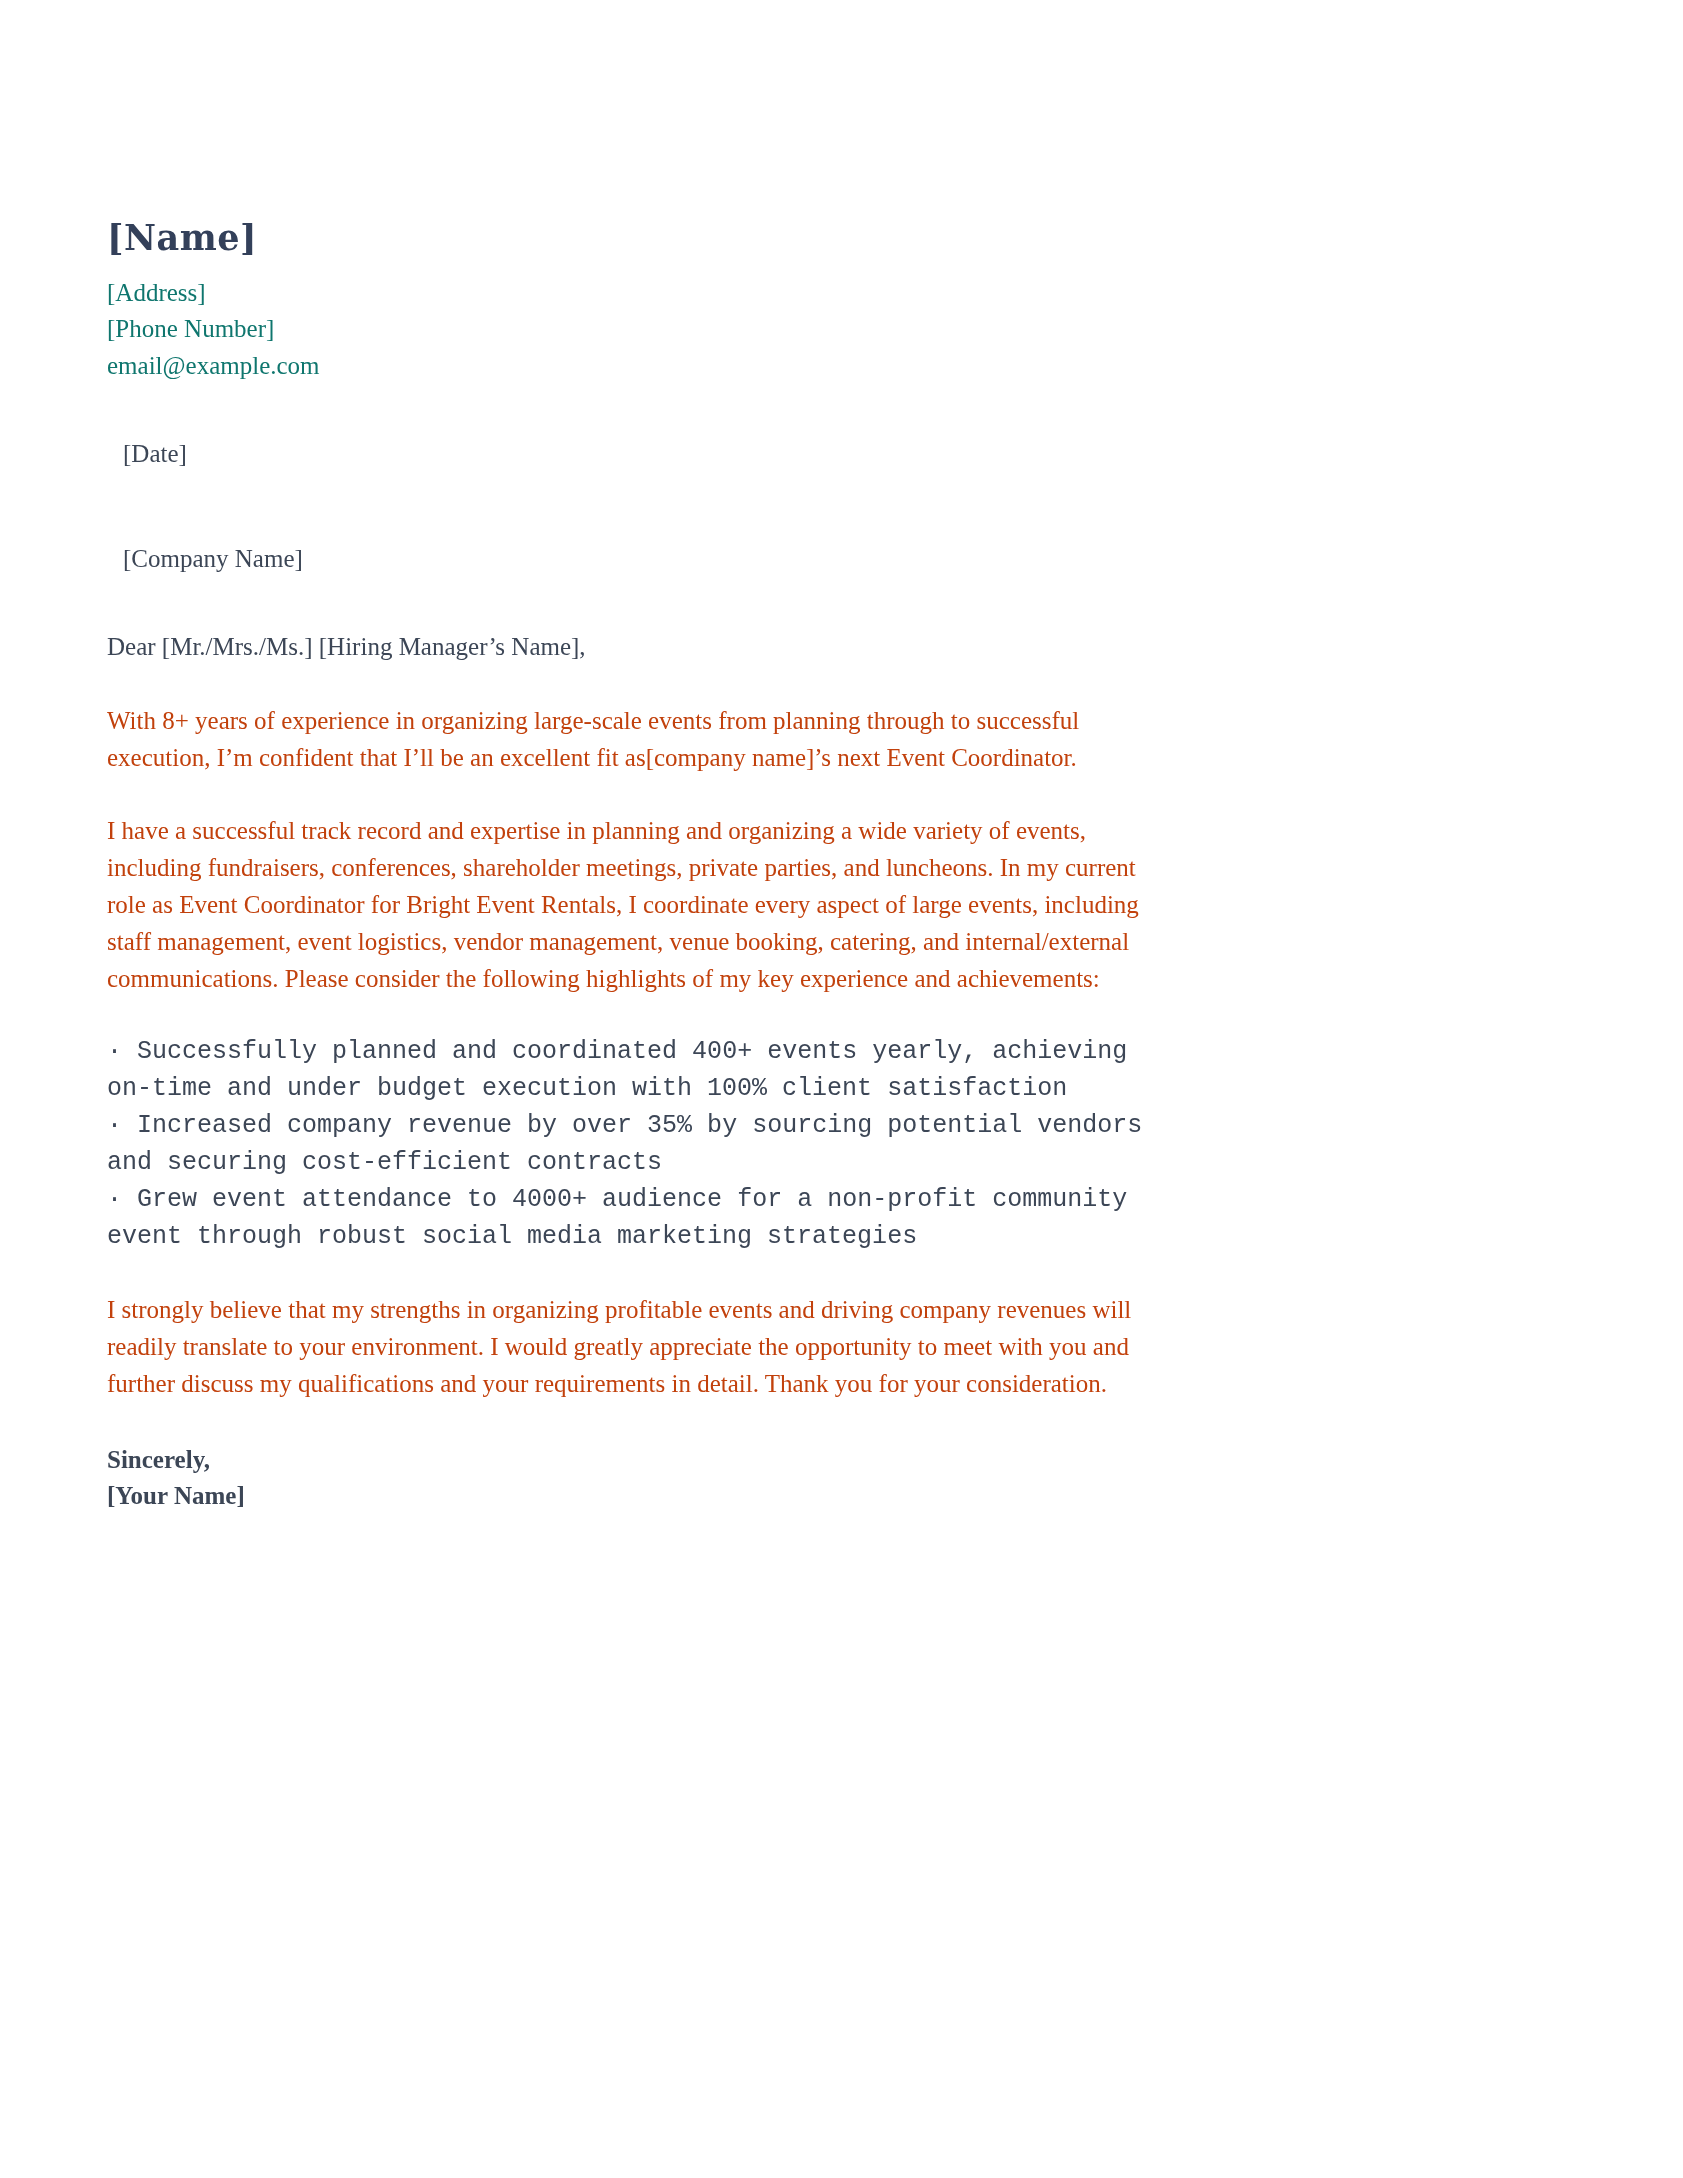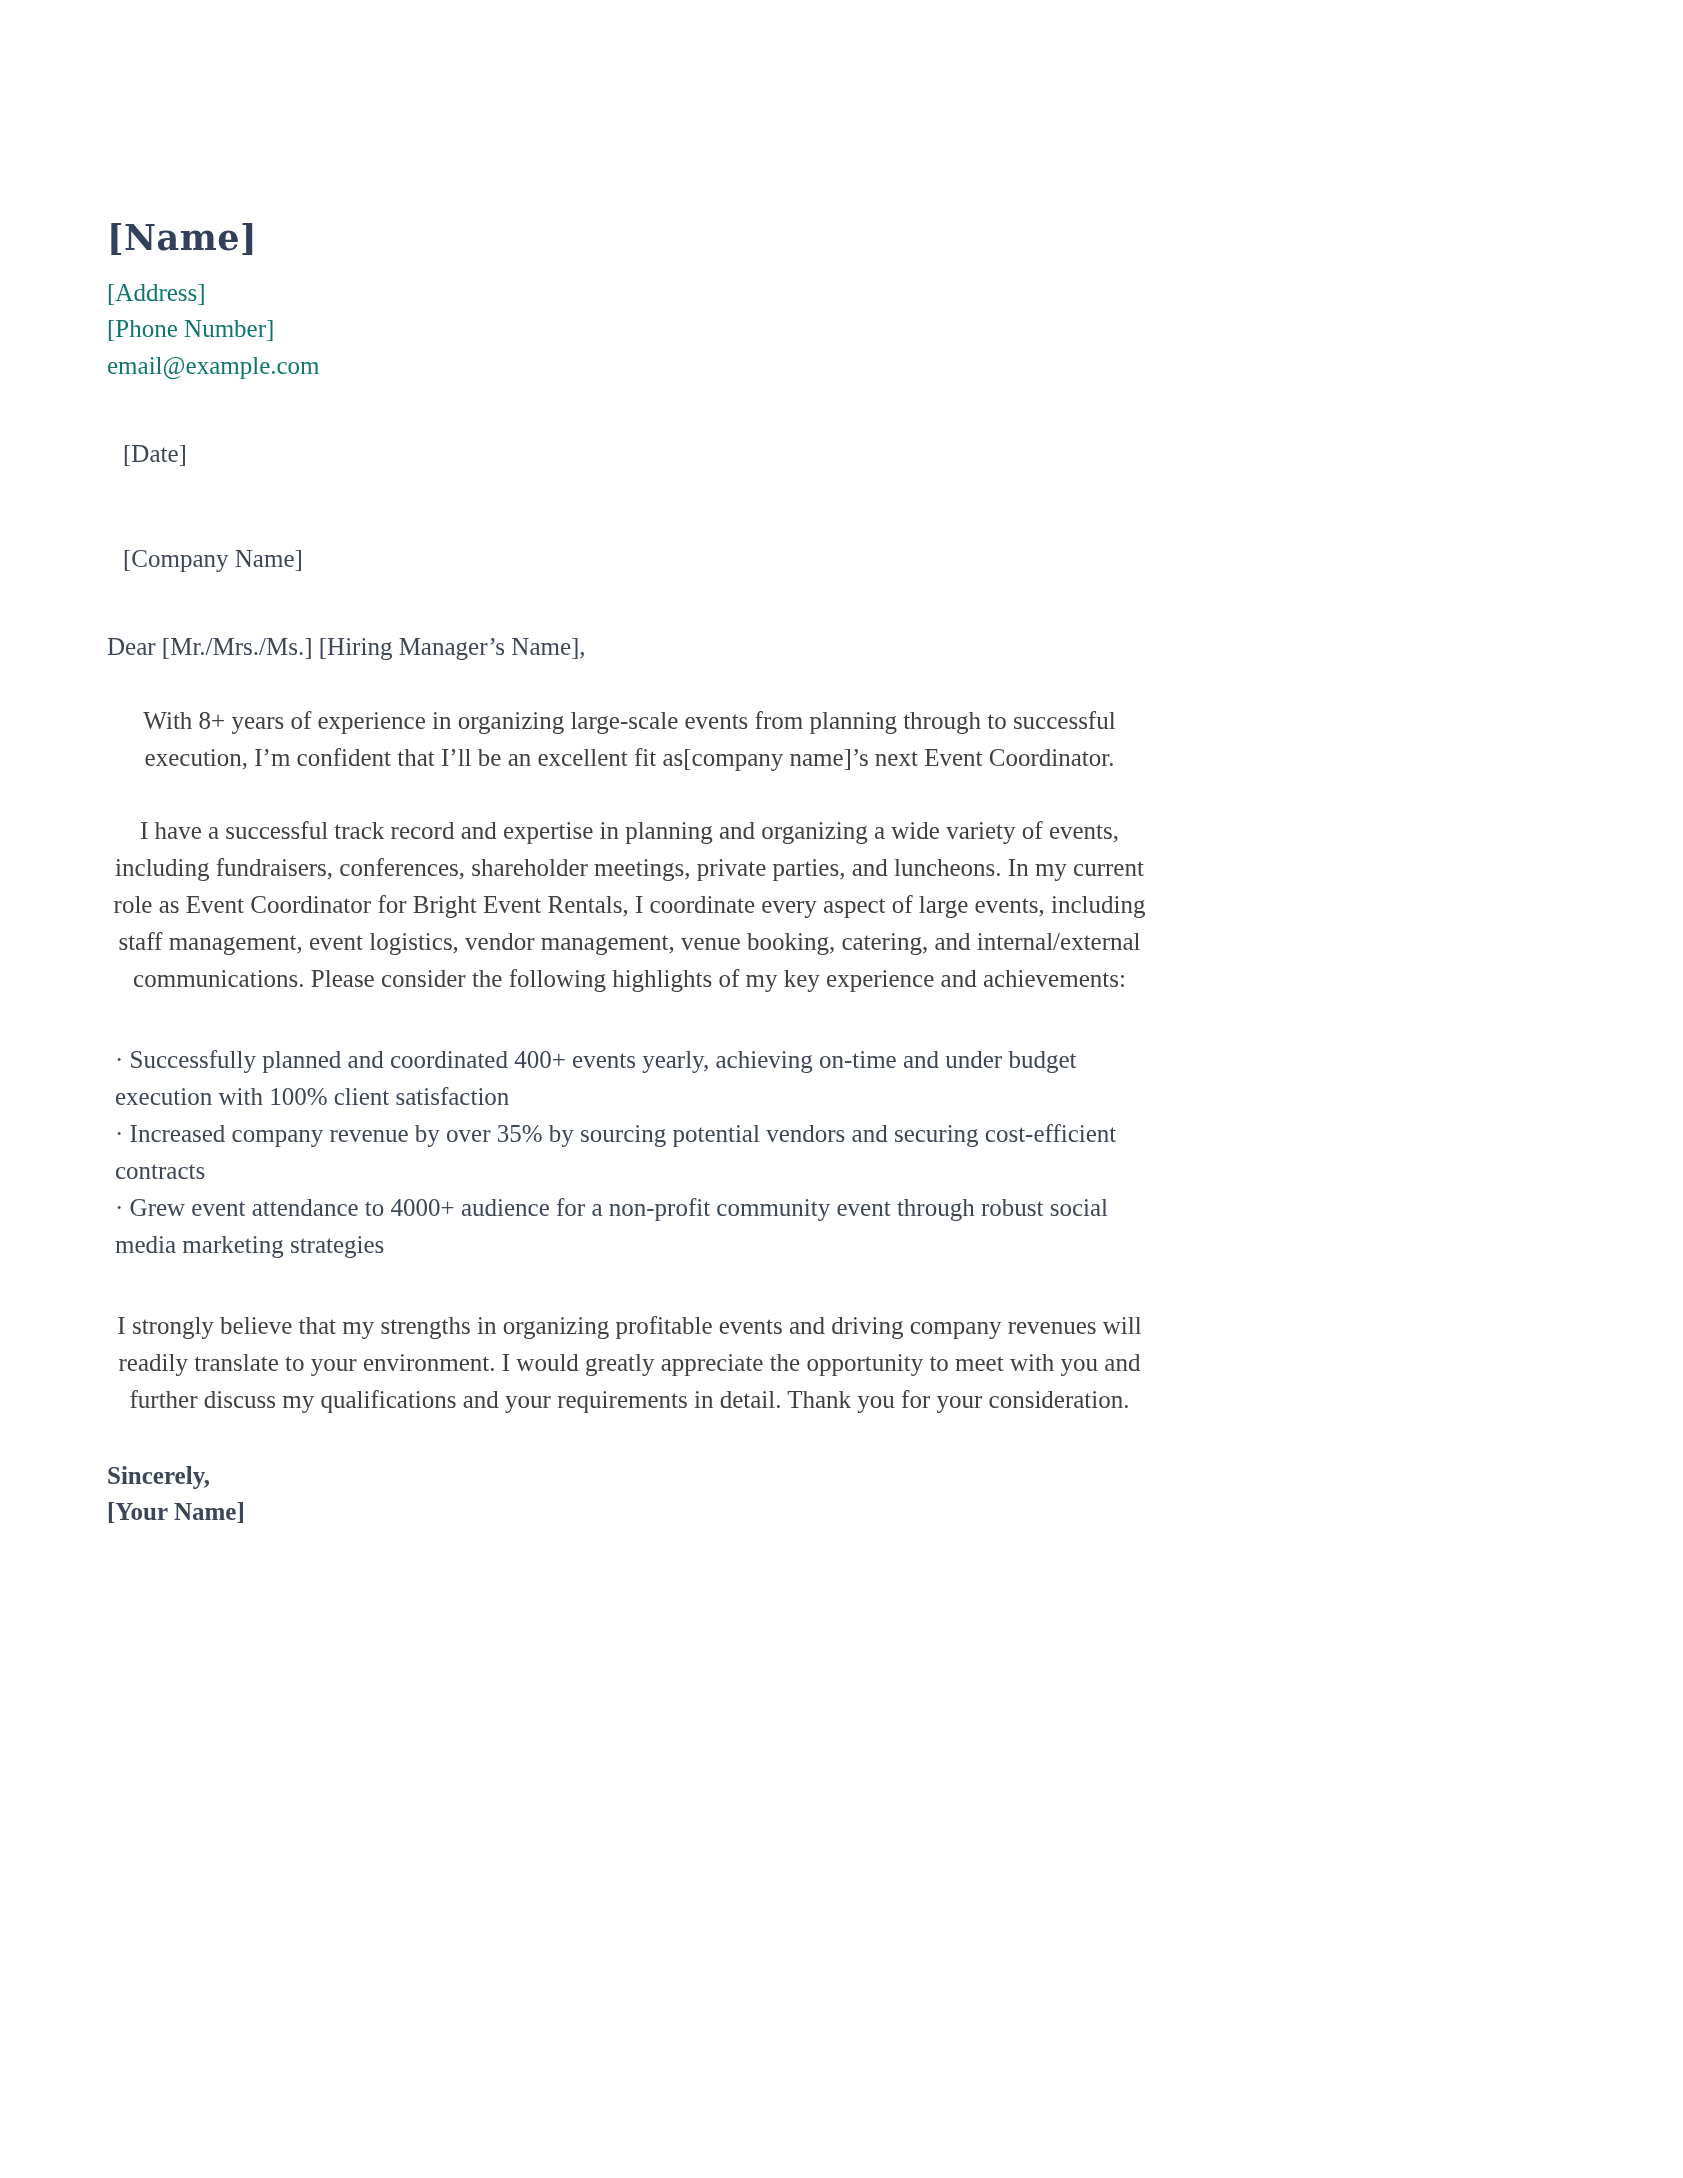--- a/index.html
+++ b/index.html
@@ -57,29 +57,30 @@
   .salutation {
     font-size: 25px;
     line-height: 1.46;
     color: #3c4656;
     margin: 0;
   }
 
   .body-paragraph {
     font-size: 25px;
     line-height: 1.48;
-    color: #404040;
+    color: #c2410c;
     margin: 0;
-    text-align: center;
+    text-align: left;
   }
 
   .bullet-list {
     list-style: none;
-    margin: 8px;
+    margin: 0;
     padding: 0;
+    font-family: Liberation Mono, monospace;
   }
   .bullet-item {
     font-size: 25px;
     line-height: 1.48;
     color: #3c4656;
     margin: 0;
     padding-left: 0;
     text-indent: 0;
   }
   .bullet-mark {

